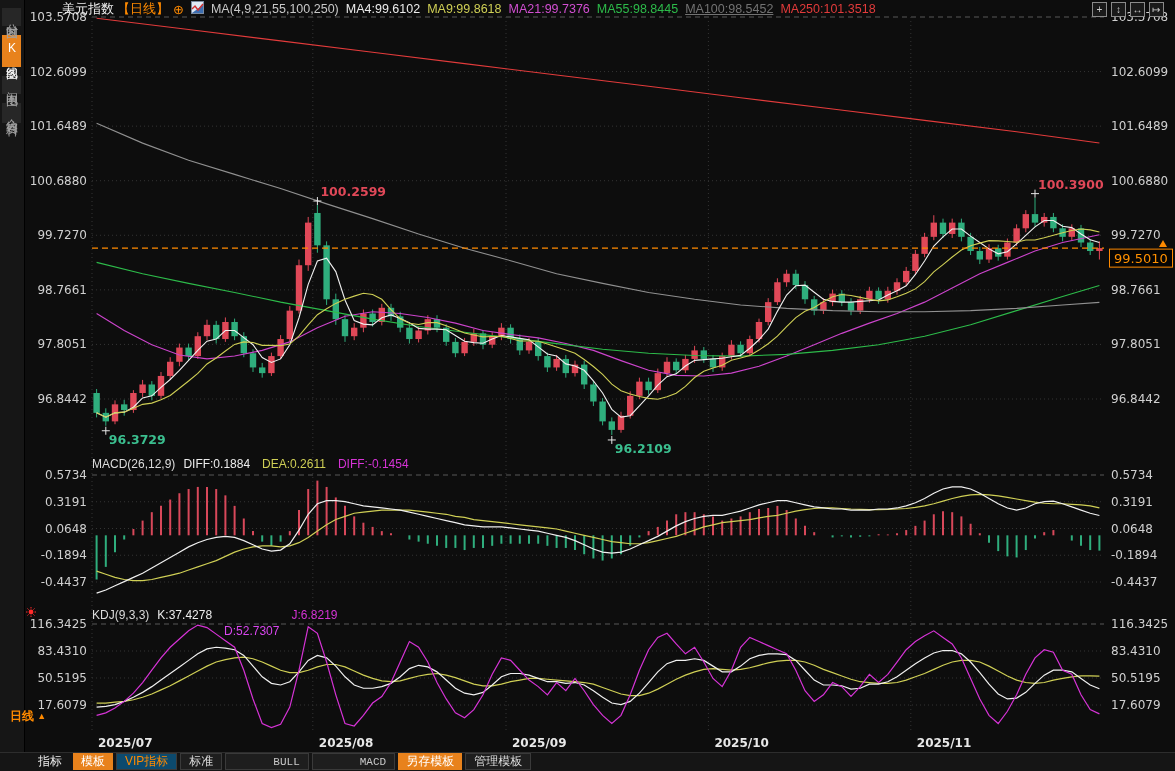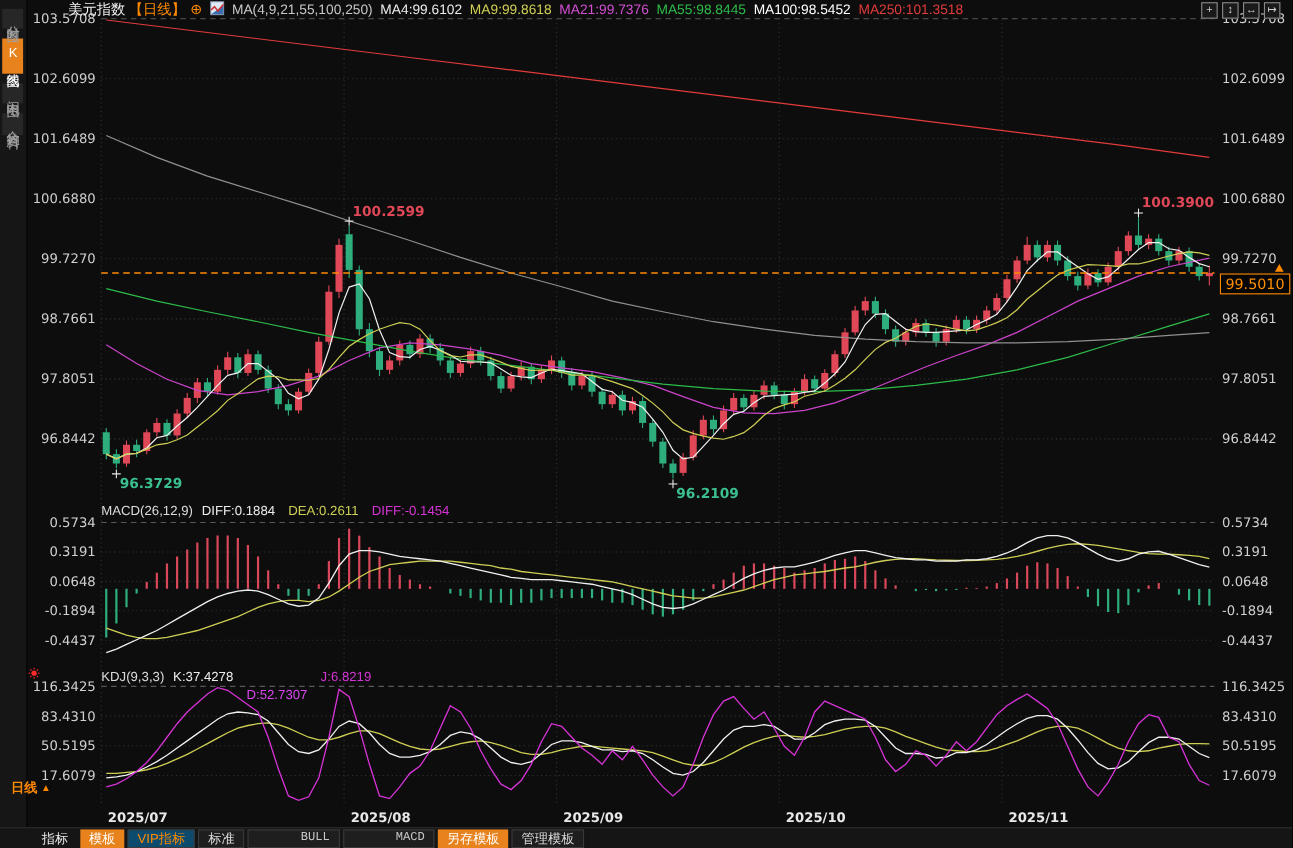--- a/index.html
+++ b/index.html
@@ -28,21 +28,21 @@
   #kdj-title{left:92px;top:608px;}
   .pt-main{color:#dcdcdc;}
   
   #period-label{position:absolute;left:10px;top:708px;color:#ff8a00;font-size:12px;font-weight:bold;z-index:6;cursor:pointer;}
   #period-label .arr{font-size:9px;vertical-align:1px;}
   
   #watermark{position:absolute;left:1036px;top:712px;font-size:30px;letter-spacing:3px;color:#d6d6d6;z-index:7;
              font-family:"DejaVu Sans",sans-serif;}
   
   #bottom-toolbar{position:absolute;left:0;top:752px;width:1175px;height:19px;background:#151515;
-                  border-top:1px solid #2d2d2d;display:flex;align-items:center;padding-left:30px;gap:3px;z-index:6;}
+                  border-top:1px solid #2d2d2d;display:flex;padding-left:30px;gap:3px;z-index:6;}
   .tb-btn{height:17px;display:inline-flex;align-items:center;padding:0 8px;font-size:12px;cursor:pointer;}
   .tb-plain{color:#ececec;}
   .tb-orange{background:#e8821c;color:#fff;}
   .tb-orange-text{color:#ff8a00;background:#0c4a6e;border:1px solid #3a3a3a;}
   .tb-outline{color:#dcdcdc;background:#1e1e1e;border:1px solid #3a3a3a;}
   .tb-mono{font-family:"Liberation Mono","DejaVu Sans Mono",monospace;font-size:11px;color:#c9c9c9;background:#1e1e1e;border:1px solid #3a3a3a;padding-left:47px;}
   #chart-svg{position:absolute;left:25px;top:0;z-index:1;}
   .mini-chart-icon{display:inline-block;}
 </style>
 </head>
@@ -66,21 +66,21 @@
           <rect x="0.5" y="0.5" width="12" height="12" fill="#dfe9f5" stroke="#7a8aa0"></rect>
           <path d="M1,12 L12,12 L12,4 Z" fill="#3c6db0"></path>
           <polyline points="1,8 4,5 7,9 12,3" fill="none" stroke="#d03030" stroke-width="1.4"></polyline>
         </svg>
     </span>
     <span class="hdr-ma-label">MA(4,9,21,55,100,250)</span>
     <span class="hdr-ma" style="color: rgb(236, 236, 236);">MA4:99.6102</span>
     <span class="hdr-ma" style="color: rgb(207, 207, 85);">MA9:99.8618</span>
     <span class="hdr-ma" style="color: rgb(210, 79, 210);">MA21:99.7376</span>
     <span class="hdr-ma" style="color: rgb(45, 187, 74);">MA55:98.8445</span>
-    <span class="hdr-ma" style="color: #ffffff;">MA100:98.5452</span>
+    <span class="hdr-ma" style="color: #737373; text-decoration: underline;">MA100:98.5452</span>
     <span class="hdr-ma" style="color: rgb(226, 59, 59);">MA250:101.3518</span>
   </div>
 
   <div id="corner-icons">
     <div class="corner-btn">+</div>
     <div class="corner-btn">↕</div>
     <div class="corner-btn">↔</div>
     <div class="corner-btn">↦</div>
   </div>
 

